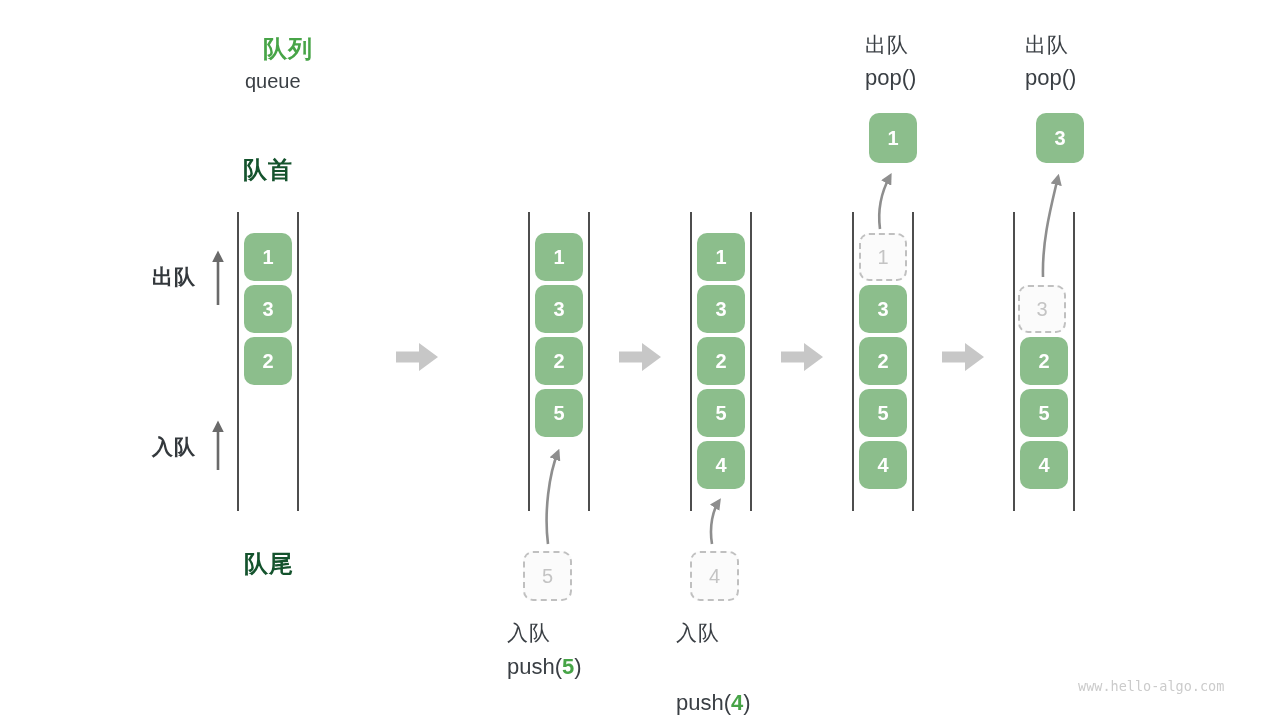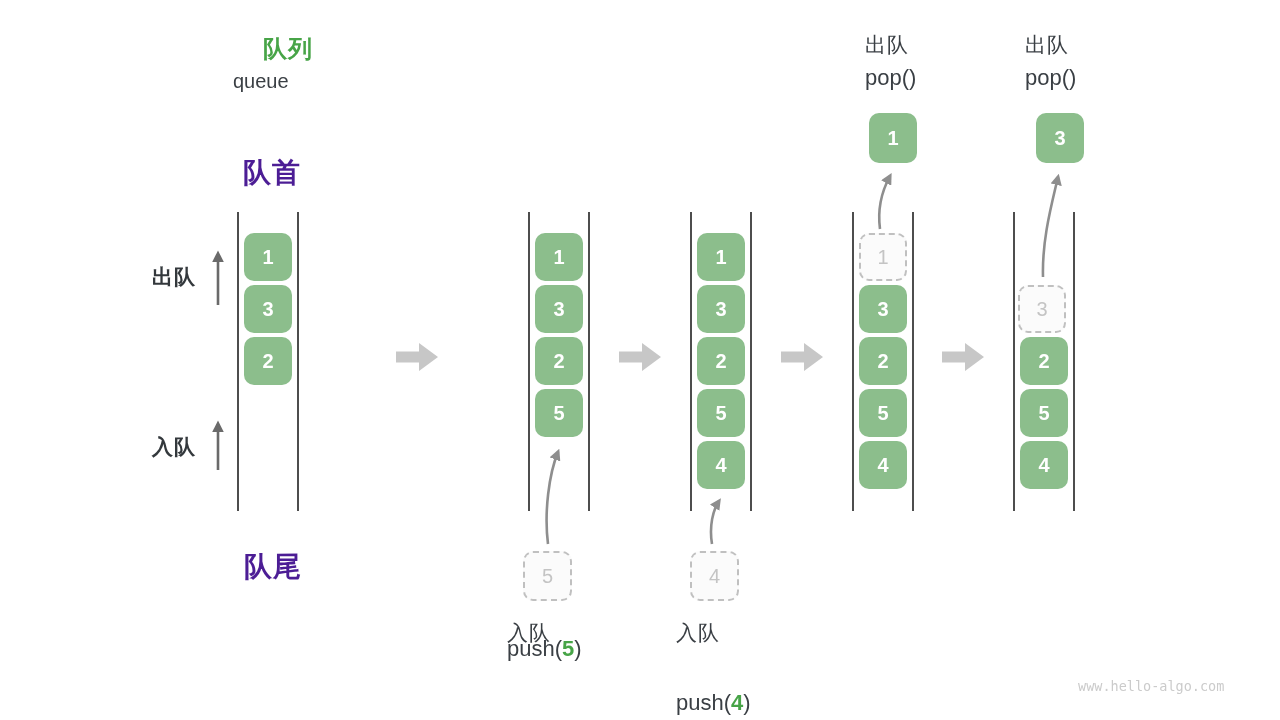--- a/index.html
+++ b/index.html
@@ -4,22 +4,22 @@
 <style>
   * { margin:0; padding:0; box-sizing:border-box; }
   html,body { background:#ffffff; }
   .stage {
     position:relative; width:1280px; height:720px; background:#fff; overflow:hidden;
     font-family:"Liberation Sans", sans-serif; color:var(--text-dark, #3a3f44);
   }
   .abs { position:absolute; }
 
   .title-zh { font-size:24px; font-weight:700; color:var(--accent-green, #47a447); letter-spacing:1px; }
-  .title-en { font-size:20px; font-weight:400; color:var(--text-dark, #3a3f44); }
-  .zh-bold  { font-size:28px; font-weight:700; color:#4c1d95; letter-spacing:1px; }
+  .title-en { font-size:20px; font-weight:400; color:var(--text-dark, #3a3f44);margin-left:12px; }
+  .zh-bold  { font-size:24px; font-weight:700; color:#14532d; letter-spacing:1px; }
   .zh-side  { font-size:21px; font-weight:700; color:#33383c; letter-spacing:1px; }
   .op-action{ font-size:21px; font-weight:500; color:#3a3f44; letter-spacing:1px; }
   .op-code  { font-size:22px; font-weight:500; color:#3a3f44;
               font-family:Liberation Sans, sans-serif; white-space:nowrap; }
   .op-code .arg { color:var(--accent-green, #47a447); font-weight:700; }
 
   .queue-col { position:absolute; top:0; width:62px; height:720px; }
   .wall { position:absolute; top:212px; width:1.5px; height:299px; background:#4d4d4d; }
   .wall.left  { left:0; }
   .wall.right { left:60px; }
@@ -67,21 +67,21 @@
 
   <div class="queue-col" style="left:528px;">
     <div class="wall left"></div>
     <div class="wall right"></div>
     <div class="cell row-0">1</div>
     <div class="cell row-1">3</div>
     <div class="cell row-2">2</div>
     <div class="cell row-3">5</div>
     <div class="cell ghost" style="left:-5px; top:551px; width:49px; height:50px;">5</div>
     <div class="abs op-action" style="left:-21px; top:619px;">入队</div>
-    <div class="abs op-code" style="left:-21px; top:636px;"><span>push(</span><span class="arg">5</span><span>)</span></div>
+    <div class="abs op-code" style="left:-21px; top:654px;"><span>push(</span><span class="arg">5</span><span>)</span></div>
   </div>
 
   <div class="queue-col" style="left:690px;">
     <div class="wall left"></div>
     <div class="wall right"></div>
     <div class="cell row-0">1</div>
     <div class="cell row-1">3</div>
     <div class="cell row-2">2</div>
     <div class="cell row-3">5</div>
     <div class="cell row-4">4</div>

